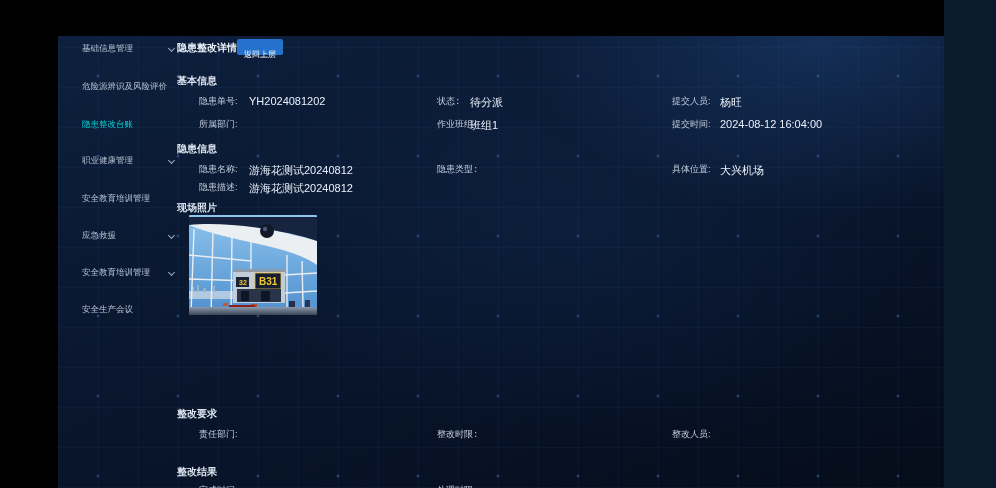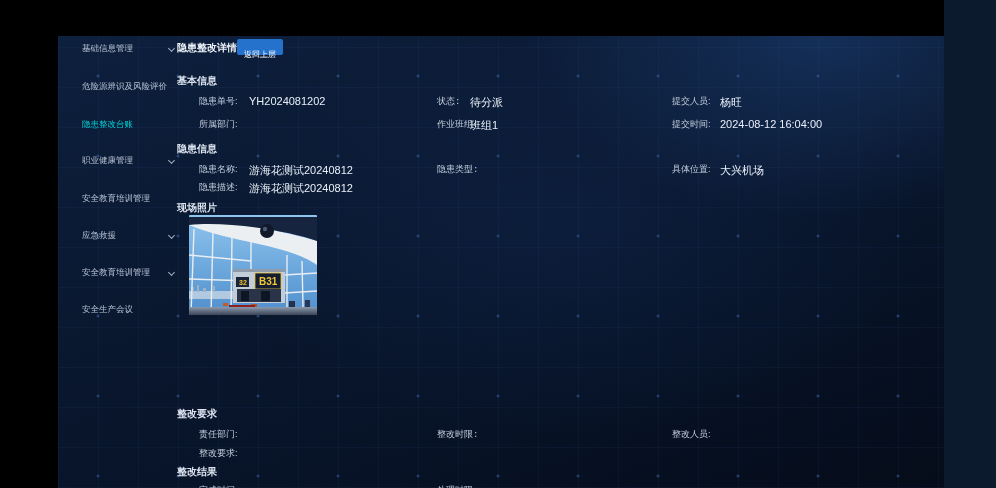--- a/index.html
+++ b/index.html
@@ -204,24 +204,20 @@
 
         <div class="sec-title" style="top:371px">整改要求</div>
         <div class="row" style="top:392px">
           <span class="lb c1l">责任部门:</span>
           <span class="vl c1v"></span>
           <span class="lb c2l">整改时限:</span>
           <span class="vl c2v"></span>
           <span class="lb c3l">整改人员:</span>
           <span class="vl c3v"></span>
         </div>
-        <div class="row" style="top:411px">
-          <span class="lb c1l">整改要求:</span>
-          <span class="vl c1v"></span>
-        </div>
 
         <div class="sec-title" style="top:429px">整改结果</div>
         <div class="row" style="top:448px">
           <span class="lb c1l">完成时间:</span>
           <span class="vl c1v"></span>
           <span class="lb c2l">处理时限:</span>
           <span class="vl c2v"></span>
         </div>
 
       </div>

